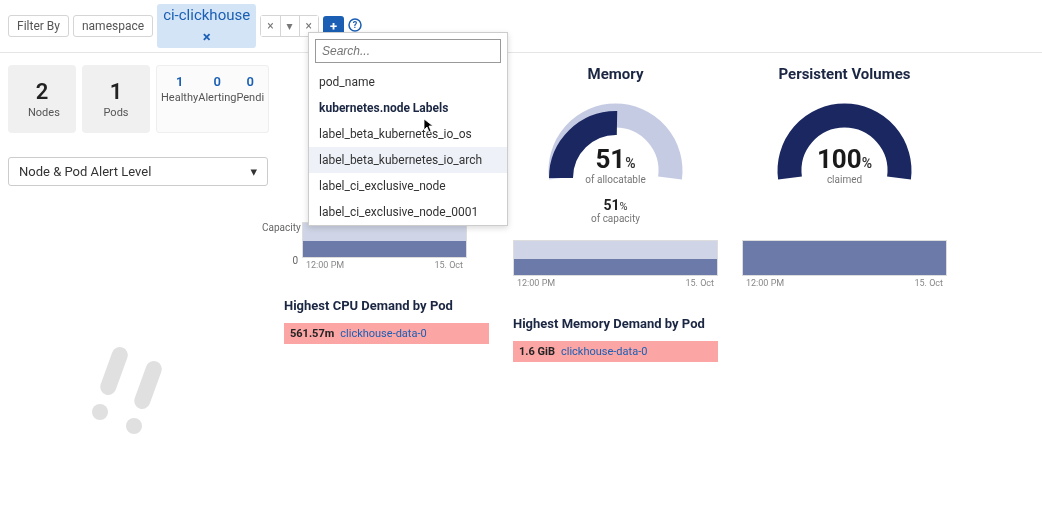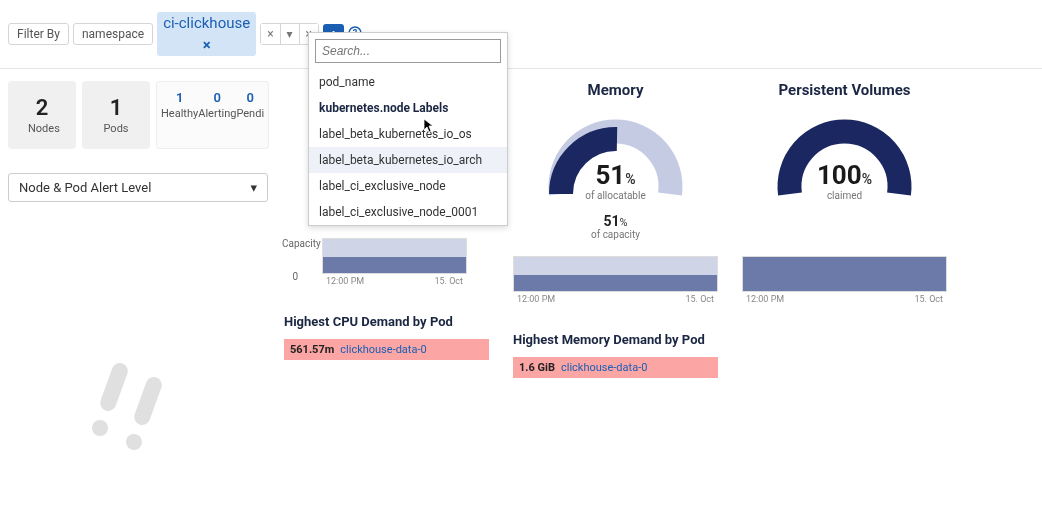--- a/index.html
+++ b/index.html
@@ -1,18 +1,18 @@
 <!DOCTYPE html>
 <html><head>
   <meta charset="utf-8">
   <style>
     * { margin: 0; padding: 0; box-sizing: border-box; }
     body { font-family: -apple-system, BlinkMacSystemFont, "Segoe UI", Roboto, sans-serif; font-size: 13px; color: #333; background: #fff; width: 1042px; height: 524px; overflow: hidden; }
 
-    .filter-bar { display: flex; align-items: center; padding: 12px 8px; border-bottom: 1px solid #e5e5e5; gap: 4px; }
+    .filter-bar { display: flex; align-items: center; padding: 4px 8px; border-bottom: 1px solid #e5e5e5; gap: 4px; }
     .filter-tag { display: inline-flex; align-items: center; border: 1px solid #d5d5d5; border-radius: 3px; padding: 3px 8px; font-size: 12px; color: #555; background: #fff; }
     .filter-chip { display: inline-flex; align-items: center; background: #d4e4f7; border-radius: 3px; padding: 2px 6px; font-size: 15px; color: #1a5fb4; gap: 4px; flex-direction: column; }
     .chip-x { cursor: pointer; font-weight: bold; }
     .filter-actions { display: inline-flex; align-items: center; border: 1px solid #d5d5d5; border-radius: 3px; }
     .filter-action-btn { padding: 3px 6px; cursor: pointer; font-size: 12px; color: #777; border-right: 1px solid #d5d5d5; background: #fff; }
     .filter-action-btn:last-child { border-right: none; }
     .plus-btn { background: #1a5fb4; color: #fff; padding: 3px 7px; border-radius: 3px; font-weight: bold; cursor: pointer; font-size: 13px; }
     .help-icon { color: #1a5fb4; font-size: 14px; cursor: pointer; }
 
     .content { display: flex; padding: 12px 8px; gap: 16px; }
@@ -50,21 +50,21 @@
     .gauge-value { font-size: 26px; font-weight: 700; color: #1a1a1a; }
     .gauge-pct { font-size: 14px; font-weight: 600; }
     .gauge-sub { font-size: 10px; color: #777; }
 
     .cap-line { margin-top: 12px; text-align: center; }
     .cap-val { font-size: 14px; font-weight: 700; color: #222; }
     .cap-pct { font-size: 11px; }
     .cap-sub { font-size: 10px; color: #777; }
 
     .spark-row { display: flex; align-items: flex-start; margin-top: 16px; width: 100%; }
-    .spark-label { font-size: 10px; color: #666; width: 40px; text-align: right; padding-right: 4px; margin-left: 20px; }
+    .spark-label { font-size: 10px; color: #666; width: 40px; text-align: right; padding-right: 4px; }
     .spark-box { flex: 1; }
     .spark-chart { height: 36px; background: linear-gradient(to top, #6b7aa8 0%, #6b7aa8 48%, #cfd5e6 48%, #cfd5e6 100%); border: 1px solid #ddd; }
     .spark-chart.full { background: #6b7aa8; }
     .spark-axis { display: flex; justify-content: space-between; font-size: 9px; color: #888; padding: 2px 4px 0; }
     .zero-label { font-size: 10px; color: #666; width: 40px; text-align: right; padding-right: 4px; }
 
     .demand-section { margin-top: 28px; width: 100%; }
     .demand-title { font-size: 13px; font-weight: 700; color: #1a2642; margin-bottom: 10px; }
     .demand-row { display: flex; background: #fca5a5; padding: 4px 6px; font-size: 11px; align-items: flex-end; gap: 6px; }
     .demand-val { font-weight: 700; color: #222; }

